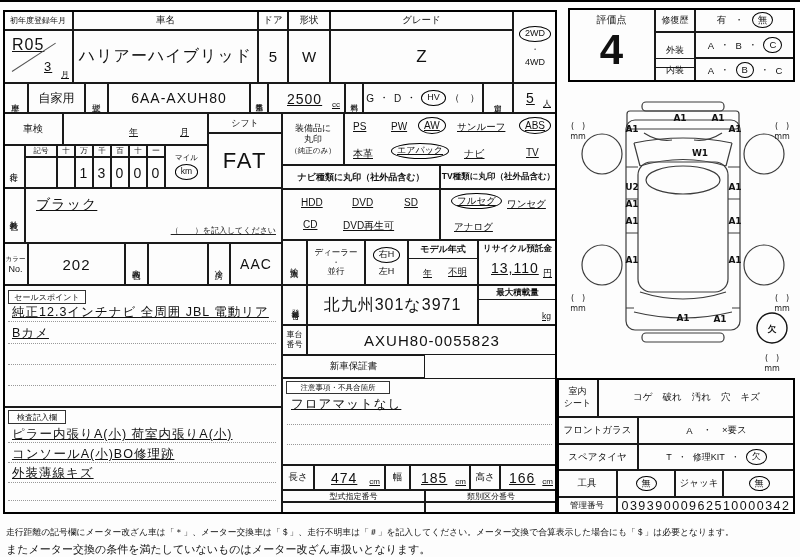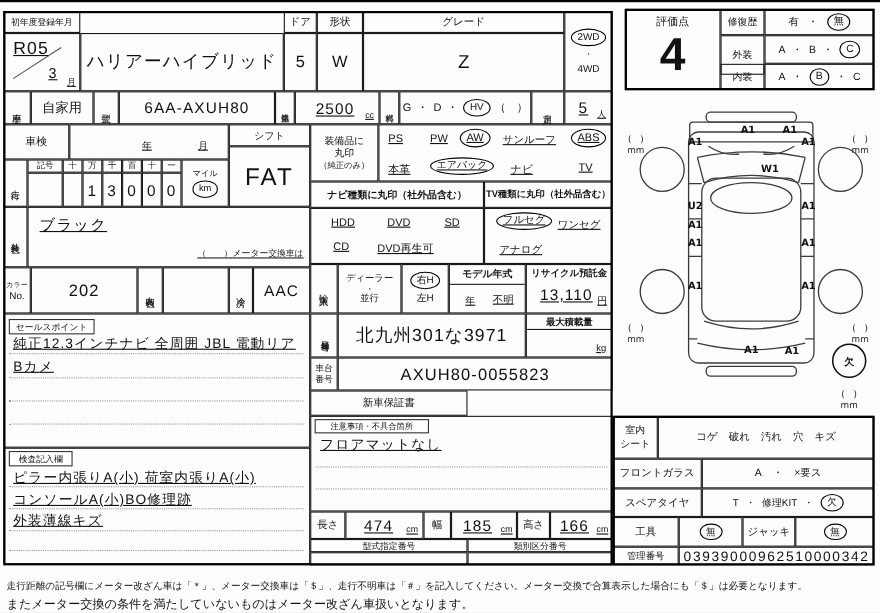--- a/index.html
+++ b/index.html
@@ -31,20 +31,23 @@
 </style>
 </head>
 <body>
 
 <div class="sheet">
   <div class="topline"></div>
 
   <div class="c cen f8" style="left:3px;top:10px;width:70px;height:20px">
       <span>初年度登録年月</span>
     </div>
+  <div class="c cen f95" style="left:73px;top:10px;width:185px;height:20px">
+      <span>車名</span>
+    </div>
   <div class="c cen f95" style="left:258px;top:10px;width:30px;height:20px">
       <span>ドア</span>
     </div>
   <div class="c cen f95" style="left:288px;top:10px;width:42px;height:20px">
       <span>形状</span>
     </div>
   <div class="c cen f95" style="left:330px;top:10px;width:183px;height:20px">
       <span>グレード</span>
     </div>
 
@@ -169,21 +172,21 @@
   <div class="c col" style="left:165px;top:145px;width:43px;height:43px;gap:1px">
     <span class="f7">マイル</span>
     <span class="circ f85">km</span>
   </div>
 
   <div class="c cen" style="left:3px;top:188px;width:22px;height:55px">
       <span class="vl f85">外装色</span>
     </div>
   <div class="c" style="left:25px;top:188px;width:257px;height:55px">
     <span class="abs f14 hand" style="left:10px;top:7px">ブラック</span>
-    <span class="abs f8" style="right:5px;bottom:6px;color:#222">（　　）メーター交換車は</span>
+    <span class="abs f8" style="right:5px;bottom:6px;color:#222">（　　）を記入してください</span>
   </div>
 
   <div class="c col" style="left:3px;top:243px;width:25px;height:42px">
     <span style="font-size:6.5px">カラー</span>
     <span class="f9">No.</span>
   </div>
   <div class="c cen f15 hand" style="left:28px;top:243px;width:97px;height:42px">
       <span>202</span>
     </div>
   <div class="c cen" style="left:125px;top:243px;width:23px;height:42px">

